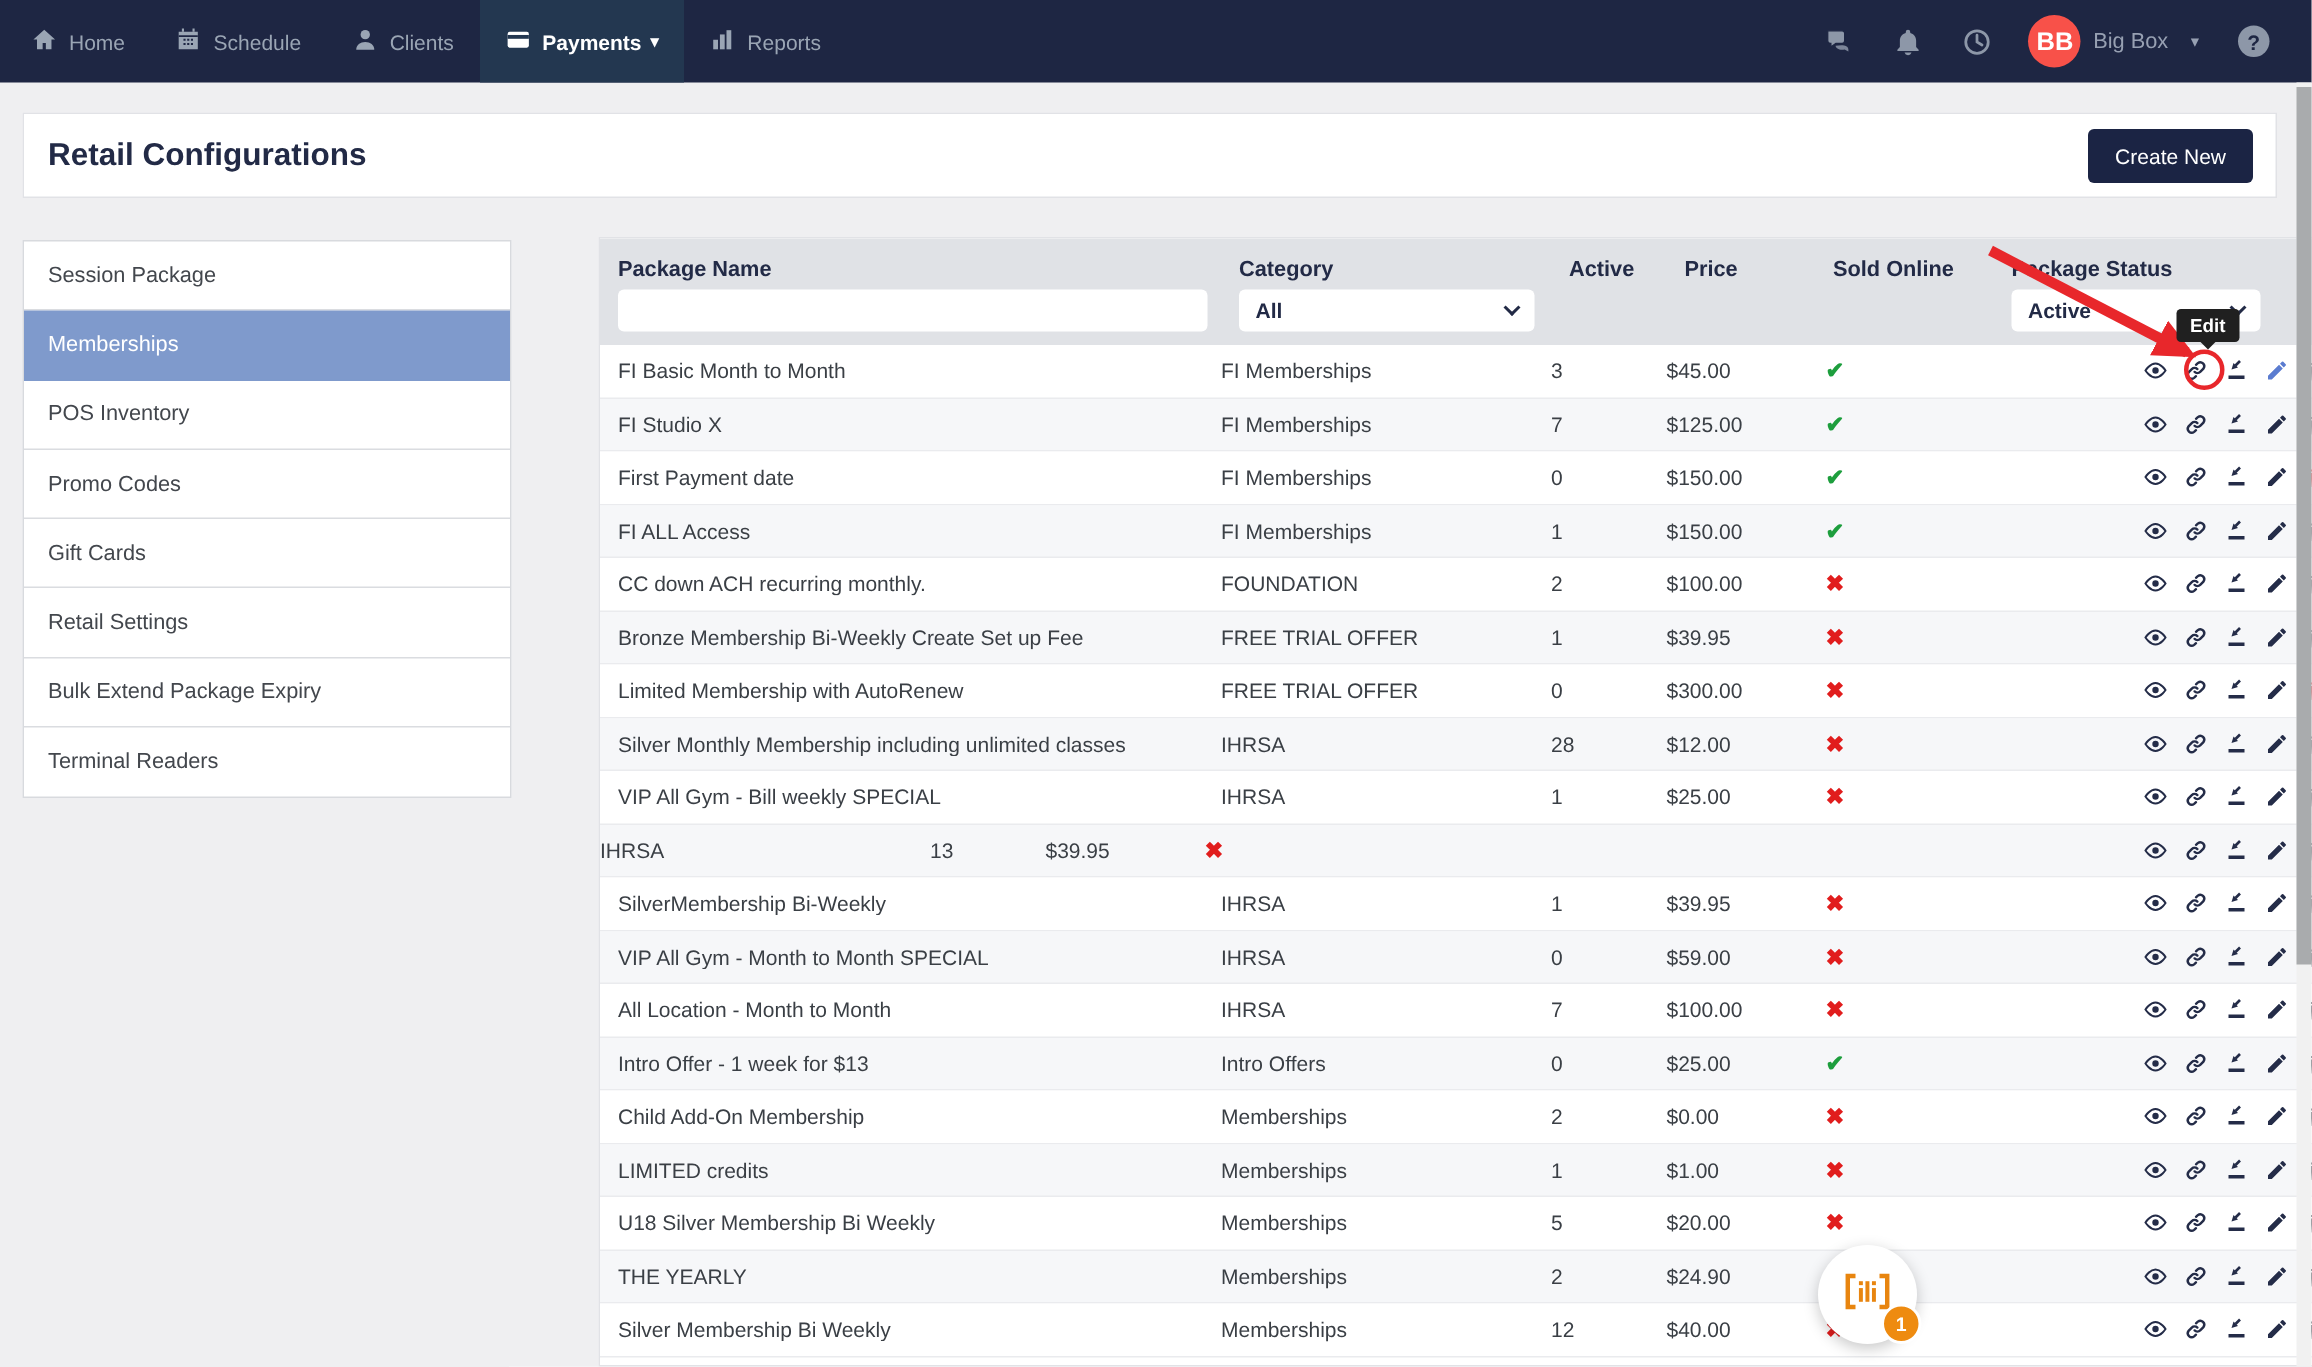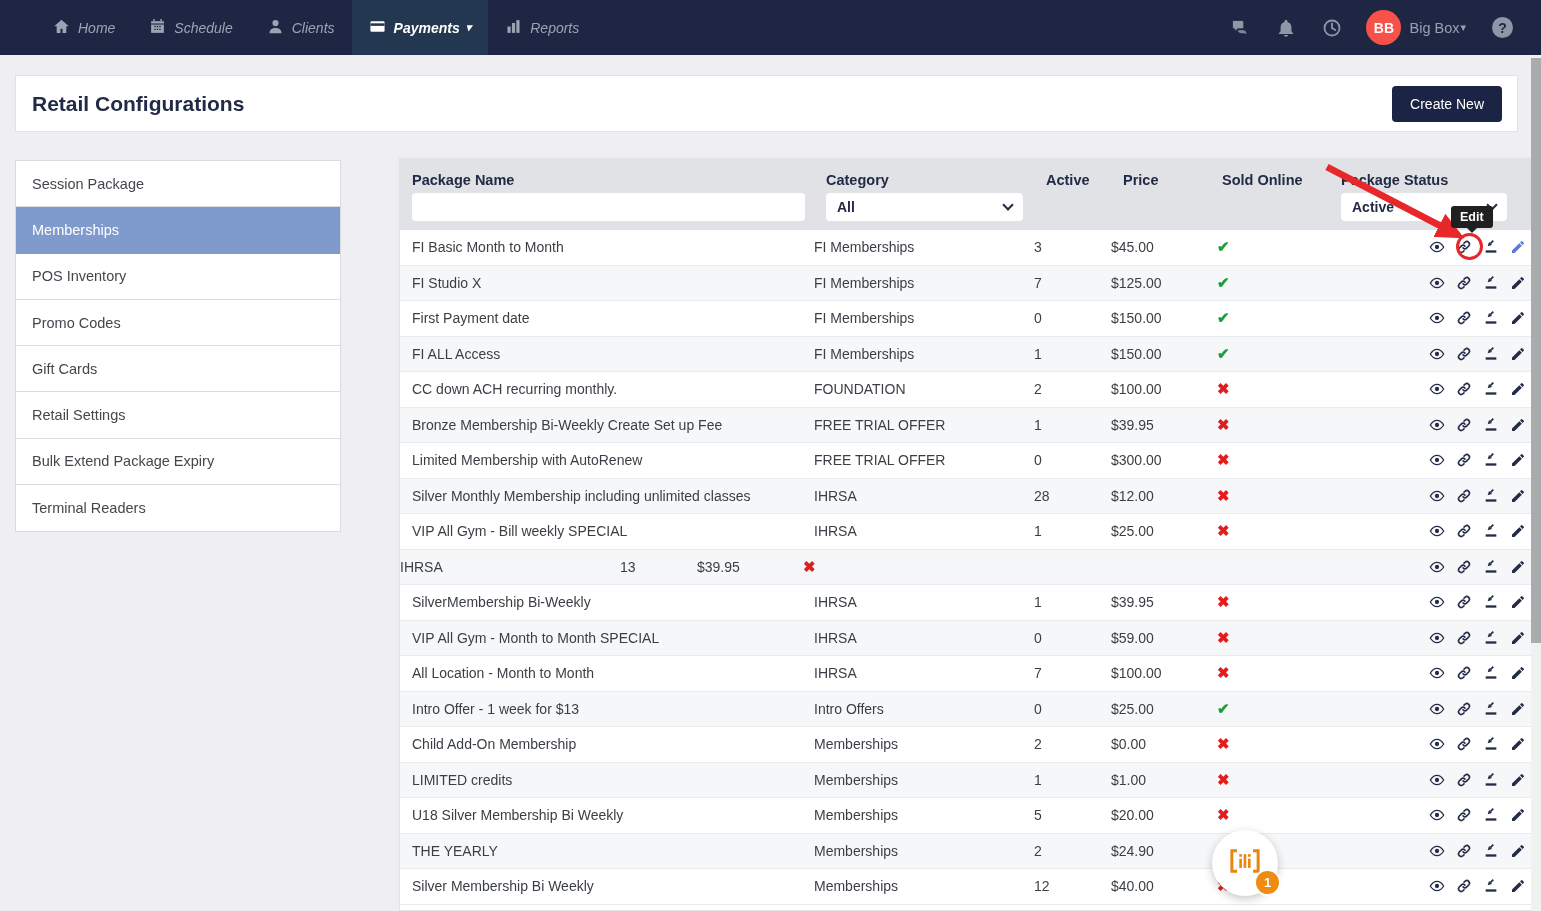--- a/index.html
+++ b/index.html
@@ -2,34 +2,34 @@
 <html><head>
 <meta charset="utf-8">
 <style>
   * { margin:0; padding:0; box-sizing:border-box; }
   html,body { width:1541px; height:911px; overflow:hidden; background:#efeff1;
     font-family:"Liberation Sans", sans-serif; }
 
   
   .navbar { position:absolute; left:0; top:0; width:1541px; height:55px; background:#1e2643;
     display:flex; align-items:stretch; z-index:5; }
-  .nav-left { display:flex; align-items:stretch; padding-left:36px;font-style:italic; }
+  .nav-left { display:flex; align-items:stretch; padding-left:4px; }
   .nav-item { display:flex; align-items:center; gap:8px; padding:0 17px; color:#9aa5b4;
     font-size:14px; cursor:pointer; }
   .nav-item svg { width:17px; height:17px; fill:#9aa5b4; }
   .nav-item.active { background:#233750; color:#fff; font-weight:bold; }
   .nav-item.active svg { fill:#fff; }
   .nav-caret { font-size:11px; margin-left:-2px; }
   .nav-right { margin-left:auto; display:flex; align-items:center; gap:26px; padding-right:28px; }
   .nav-icon { width:20px; height:20px; cursor:pointer; }
   .nav-icon svg { width:20px; height:20px; fill:#8d97a8; }
   .avatar { width:35px; height:35px; border-radius:50%; background:#f85149; color:#fff;
-    font-weight:bold; font-size:14px; display:flex; align-items:center; justify-content:center;
+    font-weight:bold; font-size:17px; display:flex; align-items:center; justify-content:center;
     margin-left:-2px; cursor:pointer; }
-  .account { display:flex; align-items:center; gap:3px; color:#97a0b2; font-size:14.5px;
+  .account { display:flex; align-items:center; gap:17px; color:#97a0b2; font-size:14.5px;
     margin-left:-18px; cursor:pointer; }
   .help-circle { width:21px; height:21px; border-radius:50%; background:#8d97a8; color:#1e2643;
     font-size:14px; font-weight:bold; display:flex; align-items:center; justify-content:center;
     cursor:pointer; }
 
   
   .page-header { position:absolute; left:15px; top:75px; width:1503px; height:57px; background:#fff;
     border:1px solid #e1e2e6; display:flex; align-items:center; padding:0 15px 0 16px; }
   .page-title { font-size:21px; font-weight:bold; color:#222a46; }
   .btn-create { margin-left:auto; background:#1b2444; color:#fff; font-size:14px;

